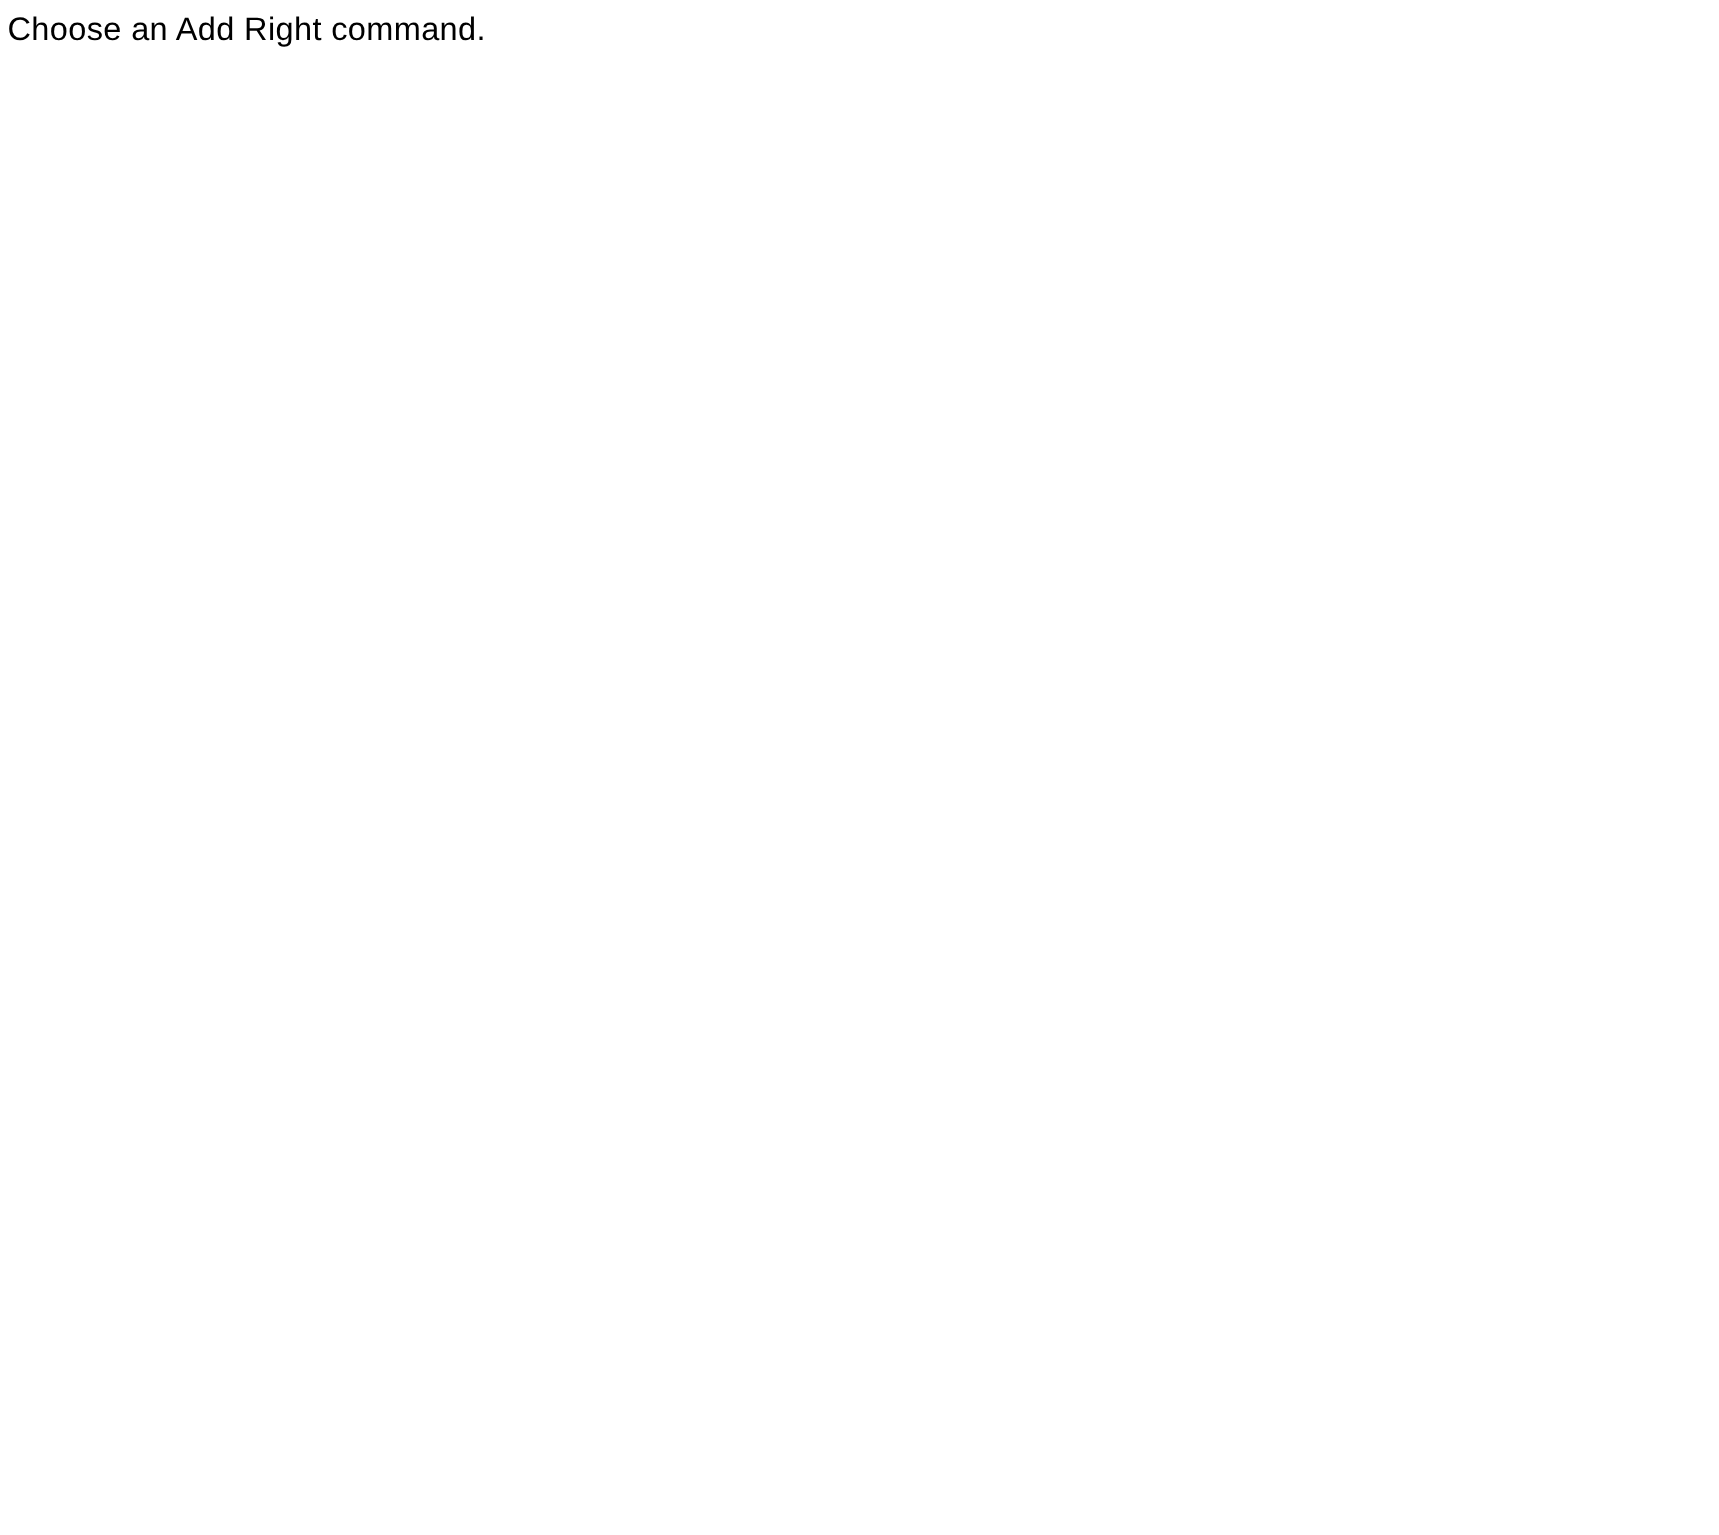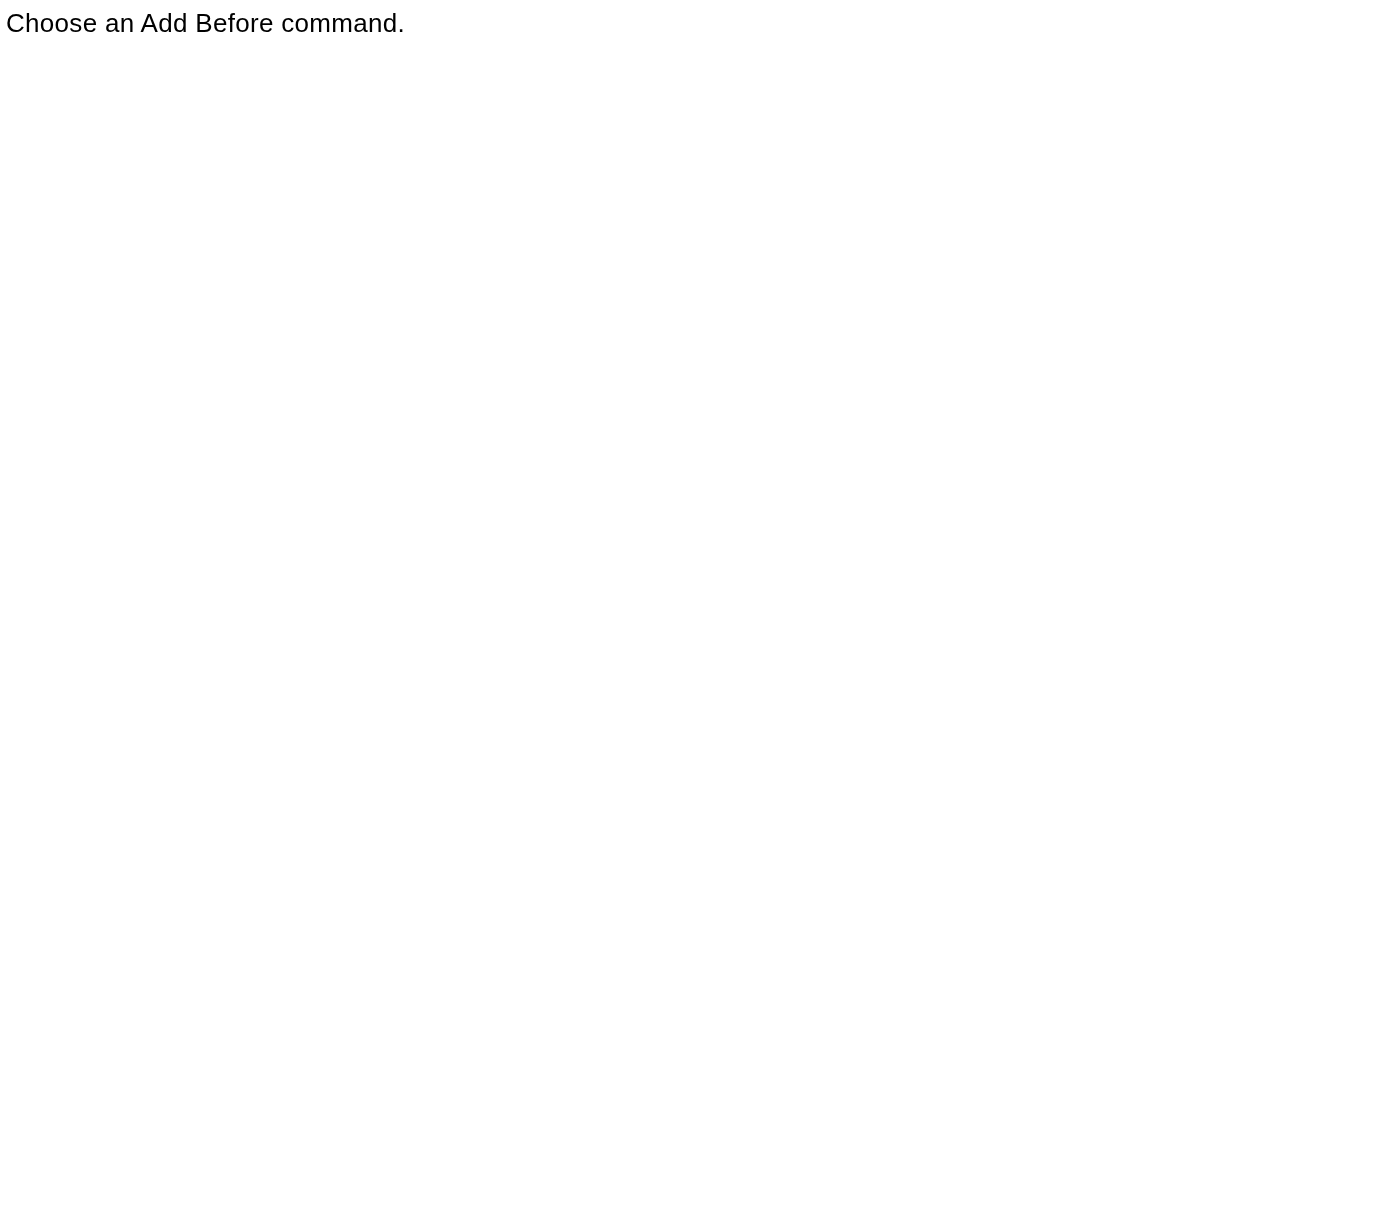--- a/index.html
+++ b/index.html
@@ -250,21 +250,21 @@
   }
   .handle.sq{border-radius:2px;width:13px;height:13px;background:#e6f3ff}
   .rothandle{width:14px;height:14px;border-radius:50%;background:#8fdc63;border:1px solid #3e7f20}
 
 </style>
 </head>
 <body>
 
 <div class="page">
 
-  <div class="annot-top">Choose an Add Before command.</div>
+  <div class="annot-top">Choose an Add Right command.</div>
   <div class="annot-top-line"></div>
 
   <div class="window">
 
     <div class="ribbon">
       <div class="ribbon-inner">
 
         <div class="rgroup" style="width:335px">
           <div class="cg-wrap">
             <div class="addshape-btn">

